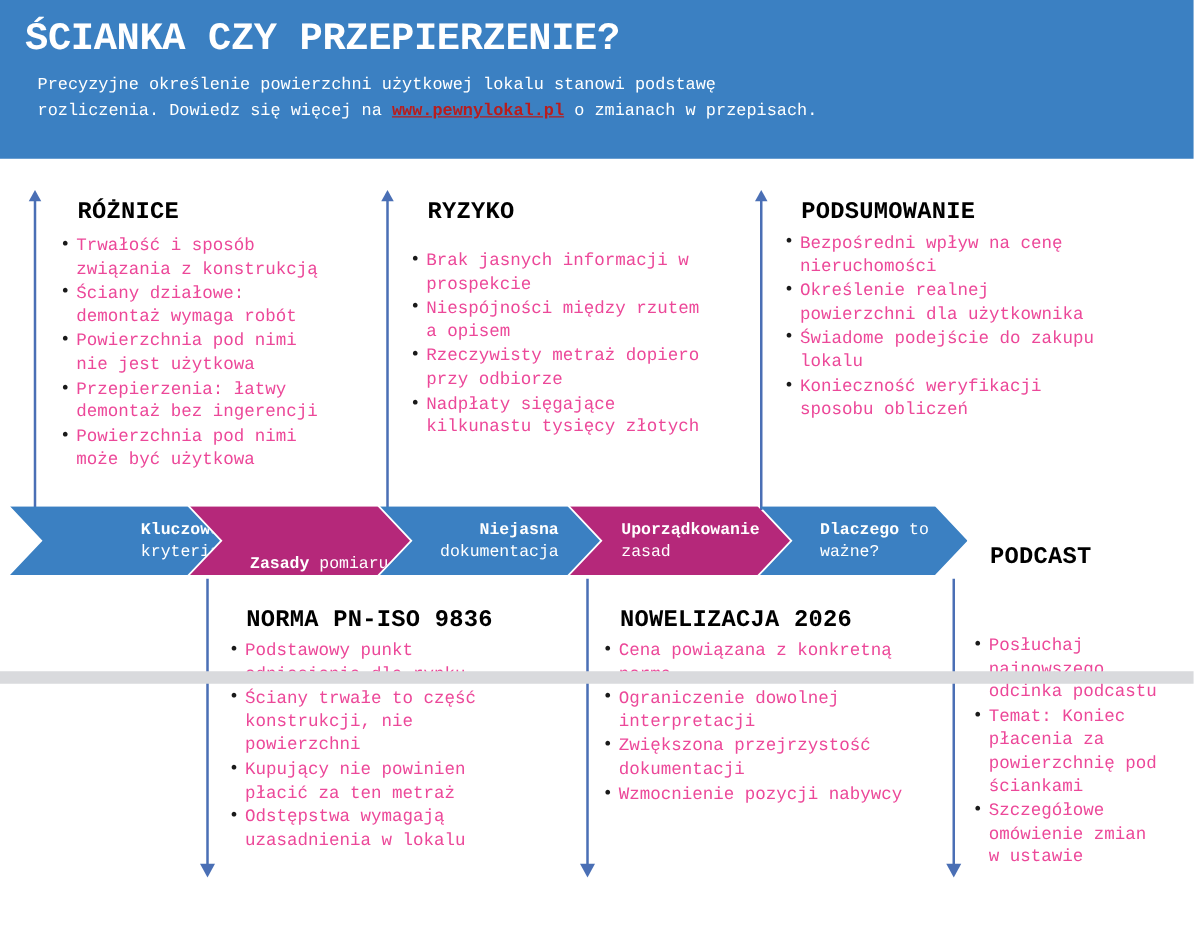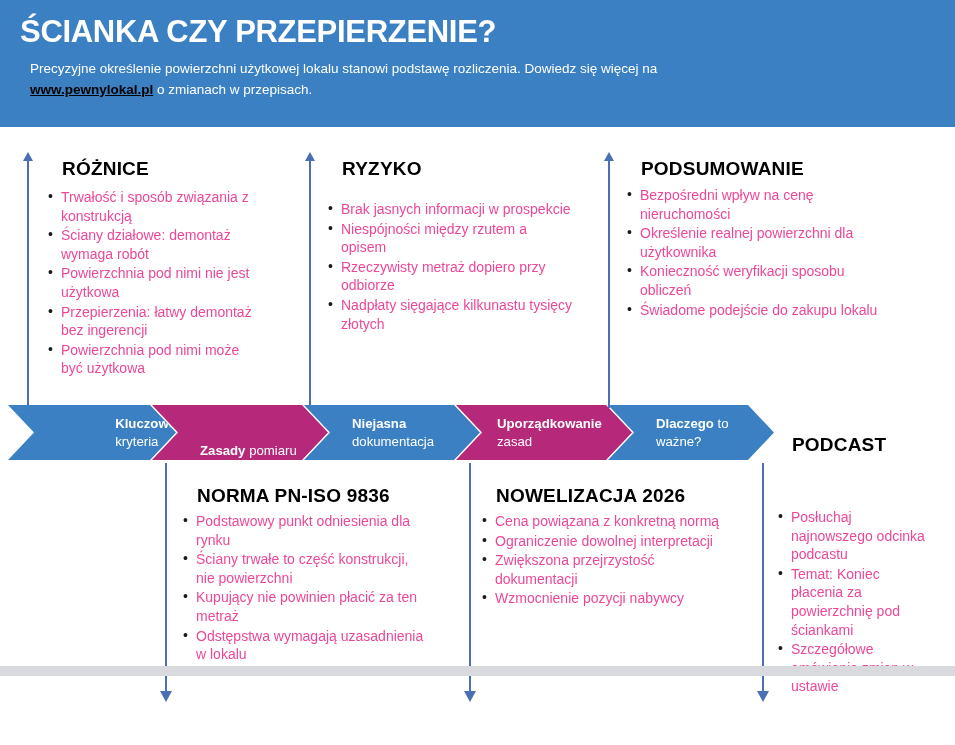--- a/index.html
+++ b/index.html
@@ -2,38 +2,38 @@
 <html><head>
 <meta charset="utf-8">
 <style>
   * { box-sizing: border-box; margin: 0; padding: 0; }
   html, body {
     width: 955px; height: 745px;
     background: #ffffff;
     font-family: "Liberation Sans", sans-serif;
     overflow: hidden;
   }
-  #stage { position: relative; width: 955px; height: 676px; background: #fff; }
+  #stage { position: relative; width: 955px; height: 547px; background: #fff; font-family: Liberation Mono, monospace; }
 
   
   .header-band {
     position: absolute; left: 0; top: 0; width: 955px; height: 127px;
     background: #3B80C2;
   }
   .header-title {
     position: absolute; left: 20px; top: 14px;
     font-size: 31px; font-weight: bold; color: #ffffff;
     letter-spacing: -0.3px;
   }
   .header-sub {
     position: absolute; left: 30px; top: 59px; width: 640px;
     font-size: 13.5px; color: #ffffff; line-height: 1.55;
   }
   .header-link {
-    color: #000000; font-weight: bold; text-decoration: underline; text-align: center;
+    color: #b91c1c; font-weight: bold; text-decoration: underline; text-align: center;
   }
 
   
   .vline { position: absolute; width: 2px; background: #4A6FB5; }
   .arrow-up-head {
     position: absolute; width: 0; height: 0;
     border-left: 5px solid transparent;
     border-right: 5px solid transparent;
     border-bottom: 9px solid #4A6FB5;
   }
@@ -119,40 +119,40 @@
     <li>Brak jasnych informacji w prospekcie</li>
     <li>Niespójności między rzutem a opisem</li>
     <li>Rzeczywisty metraż dopiero przy odbiorze</li>
     <li>Nadpłaty sięgające kilkunastu tysięcy złotych</li>
   </ul>
 
   <div class="sec-title" style="left:641px; top:158px;">PODSUMOWANIE</div>
   <ul class="sec-list" style="left:624px; top:186px; width:260px;">
     <li>Bezpośredni wpływ na cenę nieruchomości</li>
     <li>Określenie realnej powierzchni dla użytkownika</li>
+    <li>Świadome podejście do zakupu lokalu</li>
     <li>Konieczność weryfikacji sposobu obliczeń</li>
-    <li>Świadome podejście do zakupu lokalu</li>
   </ul>
 
   <div class="chev chev-first bg-blue" style="left:8px; width:168px;justify-content:flex-end;">
     <div class="chev-txt" style="padding-left:48px;">
       <span class="chev-b">Kluczowe</span><br>
       <span>kryteria</span>
     </div>
   </div>
 
   <div class="chev chev-mid bg-magenta" style="left:152px; width:176px;">
     <div class="chev-txt" style="padding-left:48px;margin-top:36px;">
       <span class="chev-b">Zasady</span>
       <span>pomiaru</span>
     </div>
   </div>
 
   <div class="chev chev-mid bg-blue" style="left:304px; width:176px;">
-    <div class="chev-txt" style="padding-left:48px;">
+    <div class="chev-txt" style="padding-left:48px;text-align:right;">
       <span class="chev-b">Niejasna</span><br>
       <span>dokumentacja</span>
     </div>
   </div>
 
   <div class="chev chev-mid bg-magenta" style="left:456px; width:176px;">
     <div class="chev-txt" style="padding-left:41px;">
       <span class="chev-b">Uporządkowanie</span><br>
       <span>zasad</span>
     </div>

